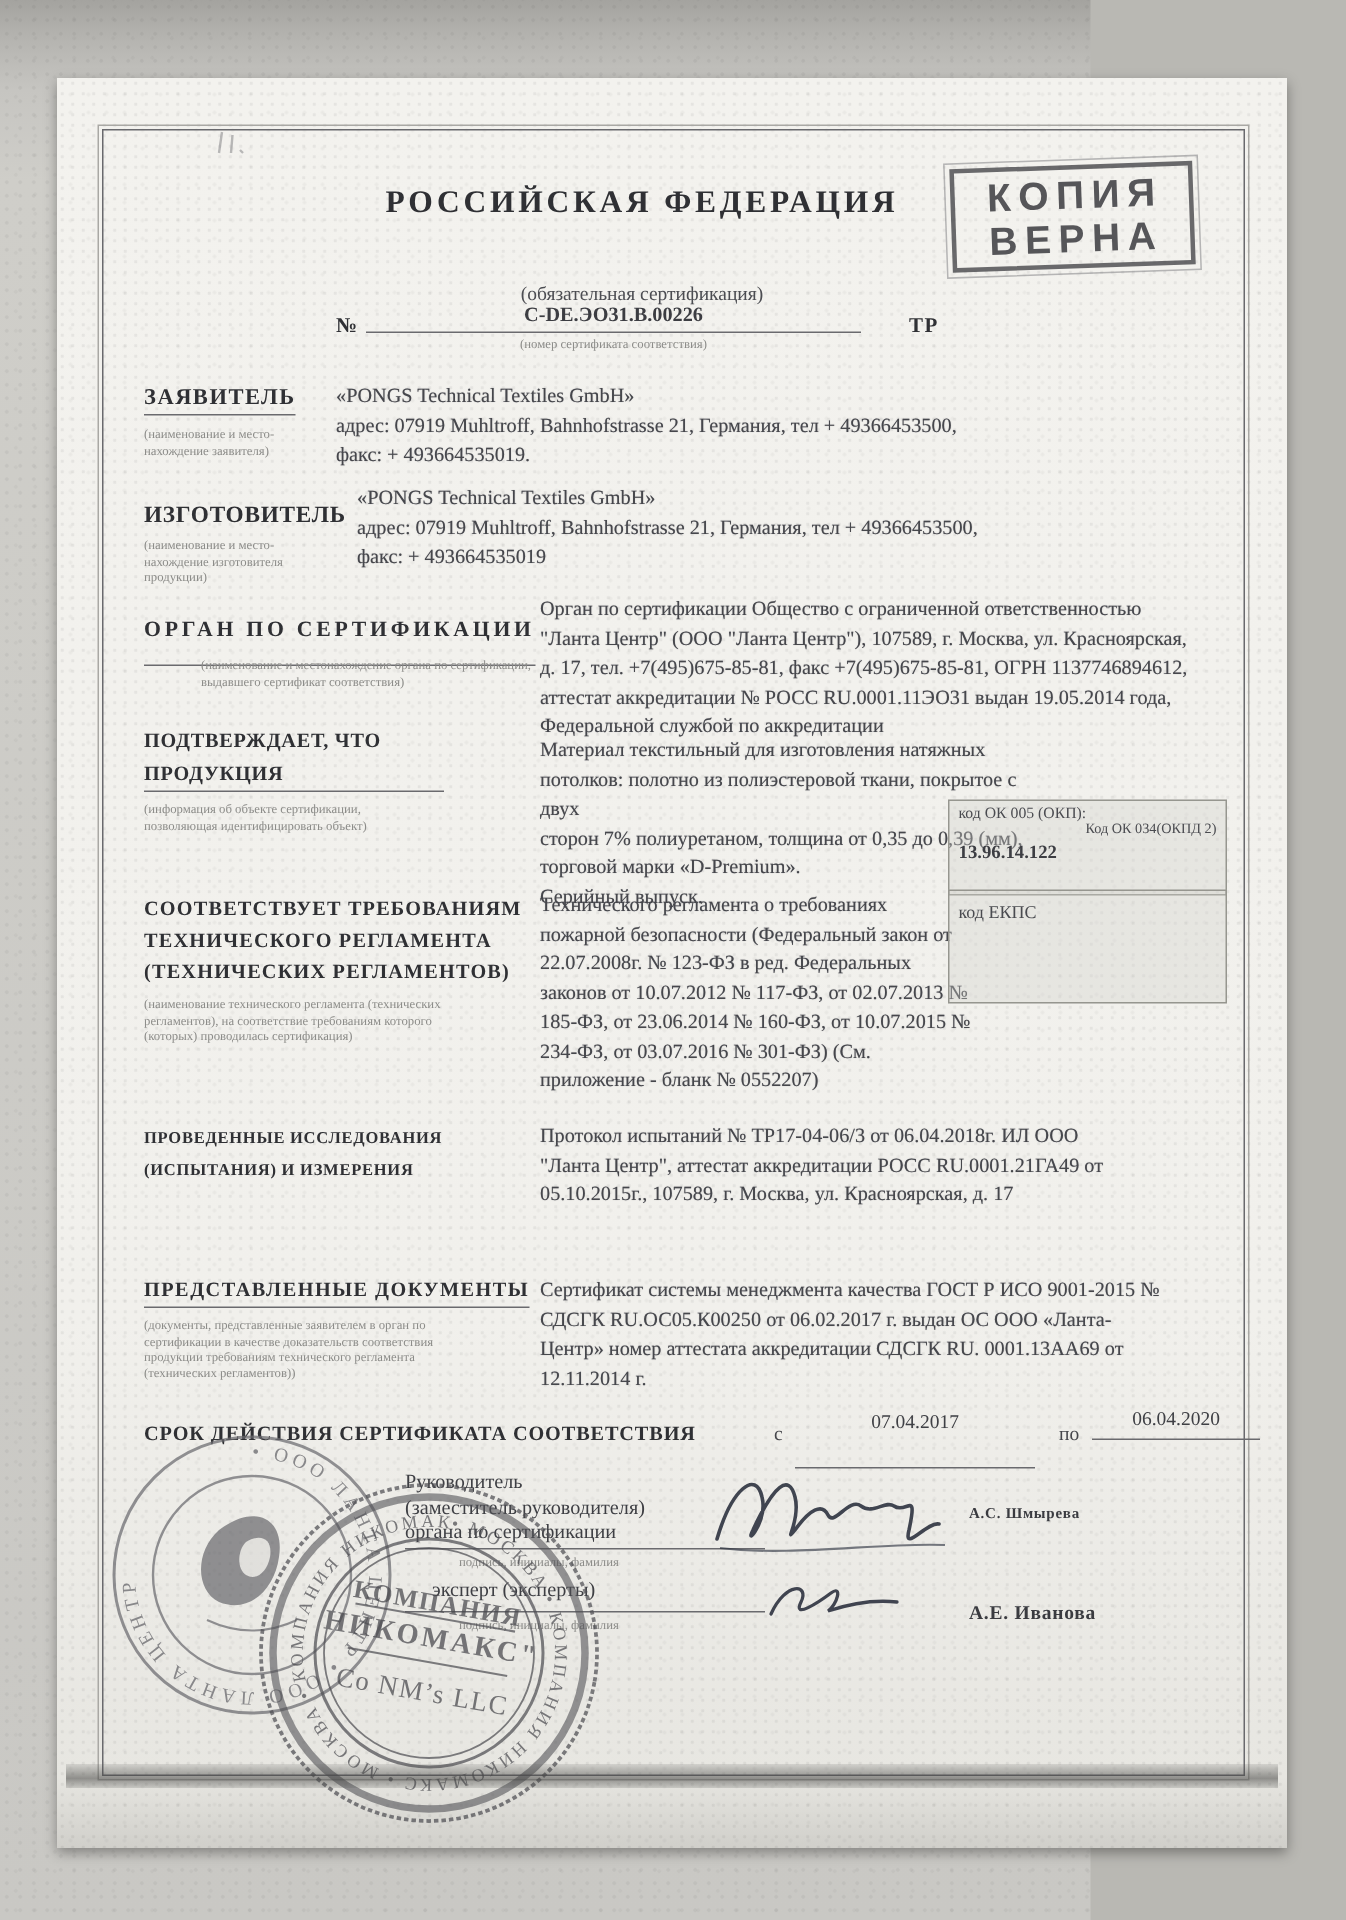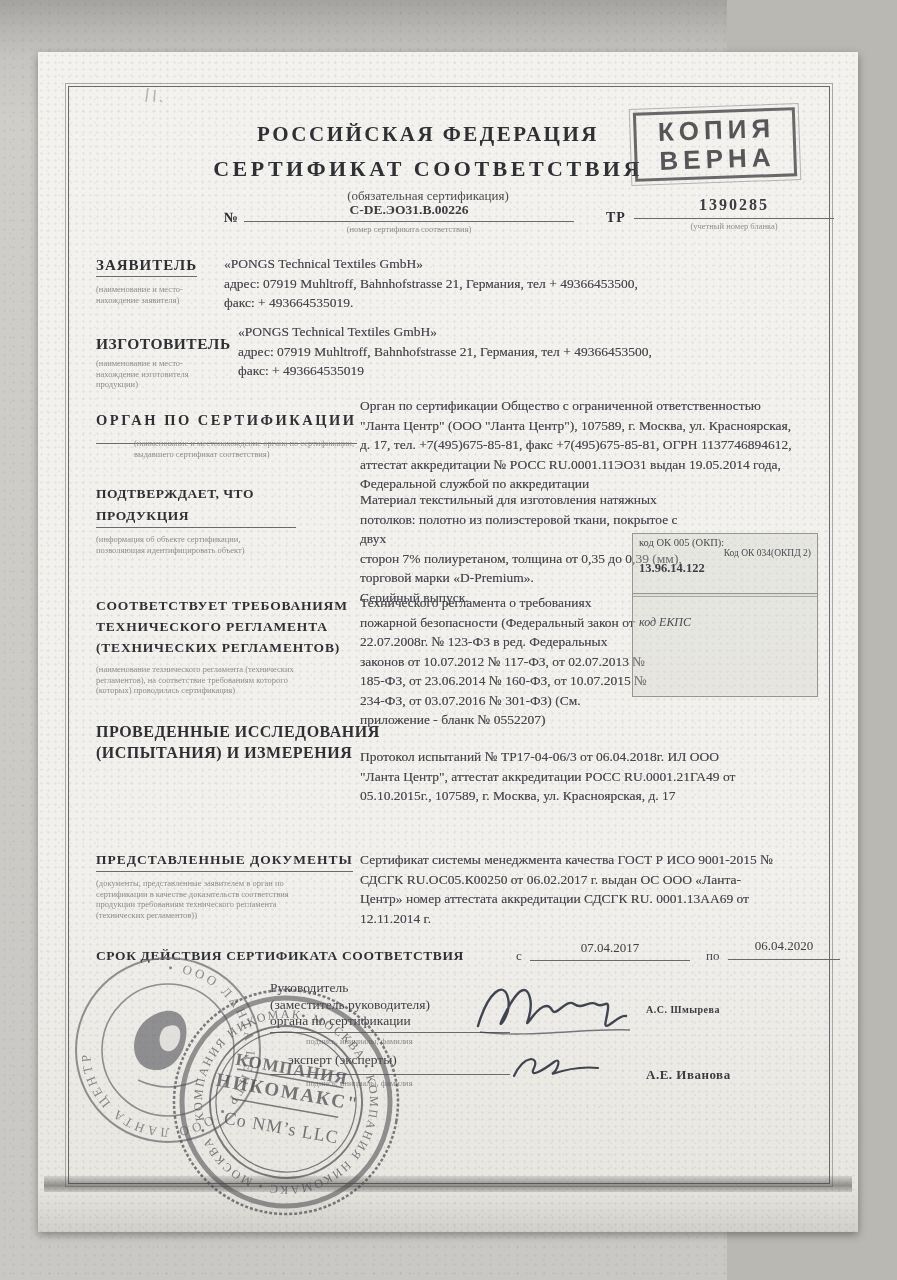--- a/index.html
+++ b/index.html
@@ -43,38 +43,33 @@
 
 <div class="scan">
   <div class="paper">
     <div class="frame"></div>
 
     <svg class="abs scribble" style="left:100px;top:32px;" width="80" height="26">
       <path d="M8,18 L10,4 M16,18 L17,6 M22,16 l2,2" stroke="#7d7d80" stroke-width="1.6" fill="none"></path>
     </svg>
 
     <div class="abs h center" style="left:150px;top:70px;width:480px;font-size:21px;letter-spacing:2.5px;">РОССИЙСКАЯ ФЕДЕРАЦИЯ</div>
-    <div class="abs h center" style="left:130px;top:104px;width:520px;font-size:22px;letter-spacing:3.5px;">СЕРТИФИКАТ СООТВЕТСТВИЯ</div>
     <div class="abs center" style="left:230px;top:136px;width:320px;font-size:13px;color:#4c4d52;">(обязательная сертификация)</div>
 
     <div class="abs stamp-copy" style="left:596px;top:58px;width:132px;">
       <div>КОПИЯ</div>
       <div>ВЕРНА</div>
     </div>
 
     <div class="abs h" style="left:186px;top:158px;font-size:14px;">№</div>
     <div class="abs" style="left:206px;top:150px;width:330px;">
       <div class="center underl" style="font-size:13.5px;font-weight:bold;color:#3c3d42;padding-bottom:3px;">C-DE.ЭО31.B.00226</div>
       <div class="center cap" style="padding-top:2px;">(номер сертификата соответствия)</div>
     </div>
     <div class="abs h" style="left:568px;top:158px;font-size:14px;letter-spacing:1px;">ТР</div>
-    <div class="abs" style="left:596px;top:144px;width:200px;">
-      <div class="center underl" style="font-size:16px;font-weight:bold;letter-spacing:2px;color:#3c3d42;padding-bottom:4px;">1390285</div>
-      <div class="center cap" style="padding-top:2px;">(учетный номер бланка)</div>
-    </div>
 
     <div class="abs h underl" style="left:58px;top:205px;font-size:15px;letter-spacing:1px;padding-bottom:2px;">ЗАЯВИТЕЛЬ</div>
     <div class="abs cap pre" style="left:58px;top:232px;width:150px;">(наименование и место-
 нахождение заявителя)</div>
     <div class="abs body-text pre" style="left:186px;top:202px;width:470px;">«PONGS Technical Textiles GmbH»
 адрес: 07919 Muhltroff, Bahnhofstrasse 21, Германия, тел + 49366453500,
 факс: + 493664535019.</div>
 
     <div class="abs h" style="left:58px;top:283px;font-size:15.5px;letter-spacing:.5px;">ИЗГОТОВИТЕЛЬ</div>
     <div class="abs cap pre" style="left:58px;top:306px;width:160px;">(наименование и место-
@@ -116,44 +111,44 @@
 регламентов), на соответствие требованиям которого
 (которых) проводилась сертификация)</div>
     <div class="abs body-text pre" style="left:322px;top:541px;width:320px;">Технического регламента о требованиях
 пожарной безопасности (Федеральный закон от
 22.07.2008г. № 123-ФЗ в ред. Федеральных
 законов от 10.07.2012 № 117-ФЗ, от 02.07.2013 №
 185-ФЗ, от 23.06.2014 № 160-ФЗ, от 10.07.2015 №
 234-ФЗ, от 03.07.2016 № 301-ФЗ) (См.
 приложение - бланк № 0552207)</div>
 
-    <div class="abs codebox" style="left:594px;top:541px;width:172px;height:60px;padding:21px 6px;font-style:italic;">
+    <div class="abs codebox" style="left:594px;top:541px;width:172px;height:60px;padding:7px 6px;">
       <div style="font-size:12px;">код ЕКПС</div>
     </div>
 
 
-    <div class="abs h pre" style="left:58px;top:669px;font-size:16px;line-height:21px;letter-spacing:.5px;">ПРОВЕДЕННЫЕ ИССЛЕДОВАНИЯ
+    <div class="abs h pre" style="left:58px;top:697px;font-size:11px;line-height:21px;letter-spacing:.5px;">ПРОВЕДЕННЫЕ ИССЛЕДОВАНИЯ
 (ИСПЫТАНИЯ) И ИЗМЕРЕНИЯ</div>
     <div class="abs body-text pre" style="left:322px;top:695px;width:450px;">Протокол испытаний № ТР17-04-06/3 от 06.04.2018г. ИЛ ООО
 "Ланта Центр", аттестат аккредитации РОСС RU.0001.21ГА49 от
 05.10.2015г., 107589, г. Москва, ул. Красноярская, д. 17</div>
 
     <div class="abs h underl" style="left:58px;top:800px;font-size:13.5px;letter-spacing:1px;padding-bottom:3px;">ПРЕДСТАВЛЕННЫЕ ДОКУМЕНТЫ</div>
     <div class="abs cap pre" style="left:58px;top:826px;width:250px;">(документы, представленные заявителем в орган по
 сертификации в качестве доказательств соответствия
 продукции требованиям технического регламента
 (технических регламентов))</div>
     <div class="abs body-text pre" style="left:322px;top:798px;width:470px;">Сертификат системы менеджмента качества ГОСТ Р ИСО 9001-2015 №
 СДСГК RU.ОС05.К00250 от 06.02.2017 г. выдан ОС ООО «Ланта-
 Центр» номер аттестата аккредитации СДСГК RU. 0001.13АА69 от
 12.11.2014 г.</div>
 
     <div class="abs h" style="left:58px;top:896px;font-size:13.5px;letter-spacing:.6px;">СРОК ДЕЙСТВИЯ СЕРТИФИКАТА СООТВЕТСТВИЯ</div>
     <div class="abs" style="left:478px;top:896px;font-size:13px;color:#46474c;">с</div>
-    <div class="abs center underl" style="left:492px;top:888px;width:160px;font-size:13px;color:#3f4045;padding-bottom:4px;">07.04.2017</div>
+    <div class="abs center underl" style="left:492px;top:888px;width:160px;font-size:13px;color:#3f4045;padding-bottom:22px;">07.04.2017</div>
     <div class="abs" style="left:668px;top:896px;font-size:13px;color:#46474c;">по</div>
     <div class="abs center underl" style="left:690px;top:886px;width:112px;font-size:13px;color:#3f4045;padding-bottom:5px;">06.04.2020</div>
 
     <div class="abs pre" style="left:232px;top:928px;width:240px;font-size:13.5px;line-height:16.5px;color:#3e3f44;">Руководитель
 (заместитель руководителя)
 органа по сертификации</div>
     <div class="abs underl" style="left:232px;top:976px;width:240px;height:4px;"></div>
     <div class="abs cap" style="left:268px;top:984px;width:200px;">подпись, инициалы, фамилия</div>
     <svg class="abs sig" style="left:430px;top:922px;" width="175" height="75" viewBox="0 0 175 75">
       <path d="M10,52 C20,18 36,6 40,24 C44,40 28,58 34,46 C48,16 58,8 62,24 C66,40 54,56 62,46 C72,32 80,28 84,36 C88,44 98,24 106,30 C114,36 122,26 128,30 C136,36 144,18 138,46 C134,62 150,40 158,42" stroke="#2e3340" stroke-width="2.4" fill="none" stroke-linecap="round"></path>

